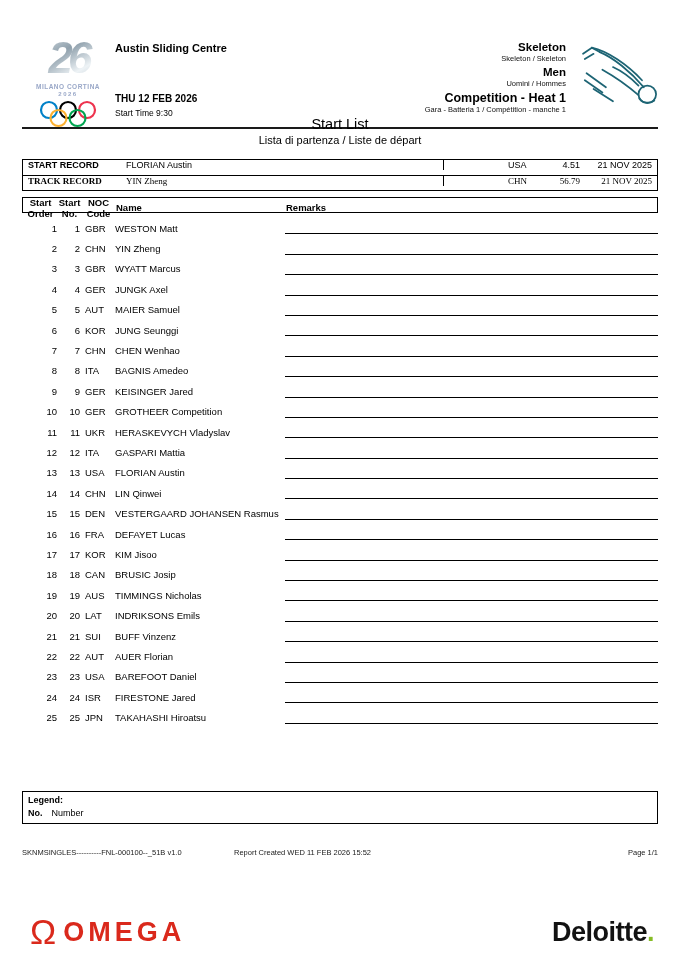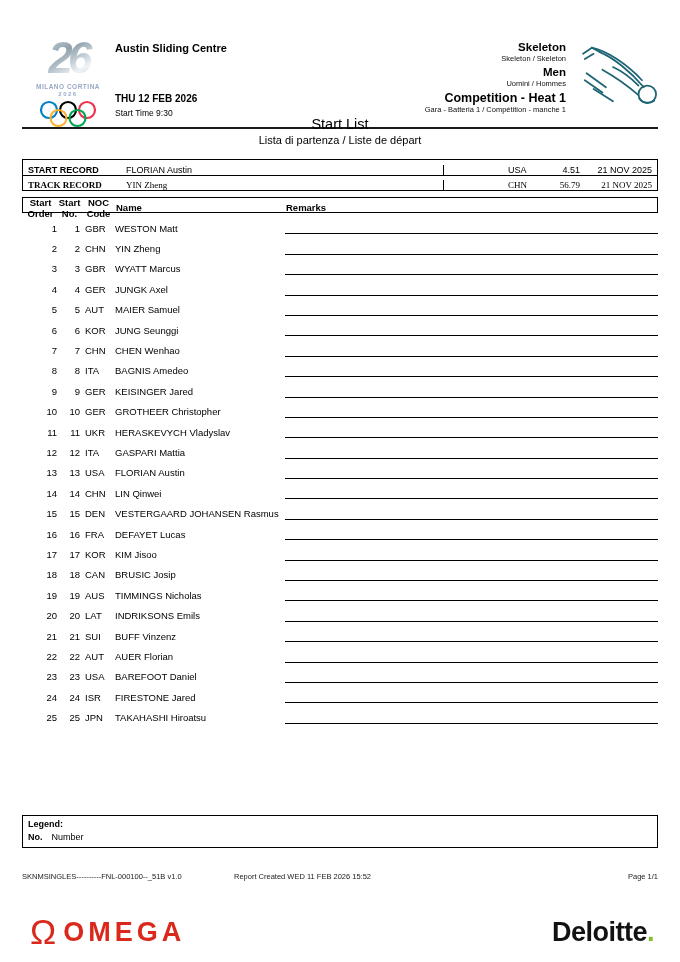--- a/index.html
+++ b/index.html
@@ -28,41 +28,41 @@
   .ev-sub { font-size:7.5px; line-height:9px; margin-bottom:3px; color:#111; }
   .ev-phase { font-size:12.5px; font-weight:bold; line-height:14px; }
   .pictogram { position:absolute; right:16px; top:22px; }
   .header-rule { position:absolute; top:110px; left:22px; right:22px; border-top:2px solid #1a1a1a; }
   
   .content { position:absolute; top:116px; left:22px; right:22px; }
   .title-main { text-align:center; font-size:14.5px; font-weight:normal; }
   .title-sub { text-align:center; font-size:11px; margin-top:2px; }
   
   .records { margin-top:13px; border:1px solid #000; }
-  .record-row { display:flex; height:15px; font-size:9px; align-items:flex-end; }
+  .record-row { display:flex; height:15px; font-size:9px; align-items:flex-start; }
   .record-row + .record-row { border-top:1px solid #000;font-family:Liberation Serif, serif; }
   .rec-left { width:421px; border-right:1px solid #000; display:grid; grid-template-columns:98px 1fr; align-items:center; padding:0 0 0 5px; }
   .rec-label { font-weight:bold; }
   .rec-right { flex:1; display:grid; grid-template-columns:1fr 44px 72px; align-items:center; padding:0 5px 0 64px; }
   .rec-value, .rec-date { text-align:right; }
   
   .thead {
     margin-top:6px; border:1.5px solid #000; height:16px;
     display:grid; grid-template-columns:35px 23px 35px 170px 1fr;
     align-items:center; font-size:9.5px; font-weight:bold; line-height:1.15;
   }
   .th-center { text-align:center; white-space:pre-line; }
   .tbody { margin-top:5px; }
   .t-row { display:grid; grid-template-columns:35px 23px 35px 170px 1fr; height:20.4px; font-size:9.5px; align-items:center; }
   .td-order, .td-no { text-align:right; }
   .td-noc { padding-left:5px; }
   .td-remarks { position:relative; height:100%; }
   .remark-line { position:absolute; left:0; right:0; bottom:4px; border-top:1px solid #000; }
   
-  .legend-box { margin-top:87px; border:1px solid #000; padding:3px 5px 5px; }
+  .legend-box { margin-top:63px; border:1px solid #000; padding:3px 5px 5px; }
   .legend-title { font-size:9px; font-weight:bold; }
   .legend-row { font-size:9px; margin-top:3px; }
   .legend-key { font-weight:bold; }
   .legend-val { margin-left:9px; }
   
   .report-footer { display:flex; justify-content:space-between; align-items:baseline; margin-top:5px; font-size:7.5px; color:#1a1a1a; }
   .rf-left { flex:1; text-align:left; }
   .rf-center { flex:1; text-align:left;margin-top:19px; }
   .rf-right { flex:1; text-align:right; }
   
@@ -266,21 +266,21 @@
             <div class="td-name">KEISINGER Jared</div>
             <div class="td-remarks">
               <div class="remark-line"></div>
             </div>
           </div>
 
           <div class="t-row">
             <div class="td-order">10</div>
             <div class="td-no">10</div>
             <div class="td-noc">GER</div>
-            <div class="td-name">GROTHEER Christopher</div>
+            <div class="td-name">GROTHEER Competition</div>
             <div class="td-remarks">
               <div class="remark-line"></div>
             </div>
           </div>
 
           <div class="t-row">
             <div class="td-order">11</div>
             <div class="td-no">11</div>
             <div class="td-noc">UKR</div>
             <div class="td-name">HERASKEVYCH Vladyslav</div>

